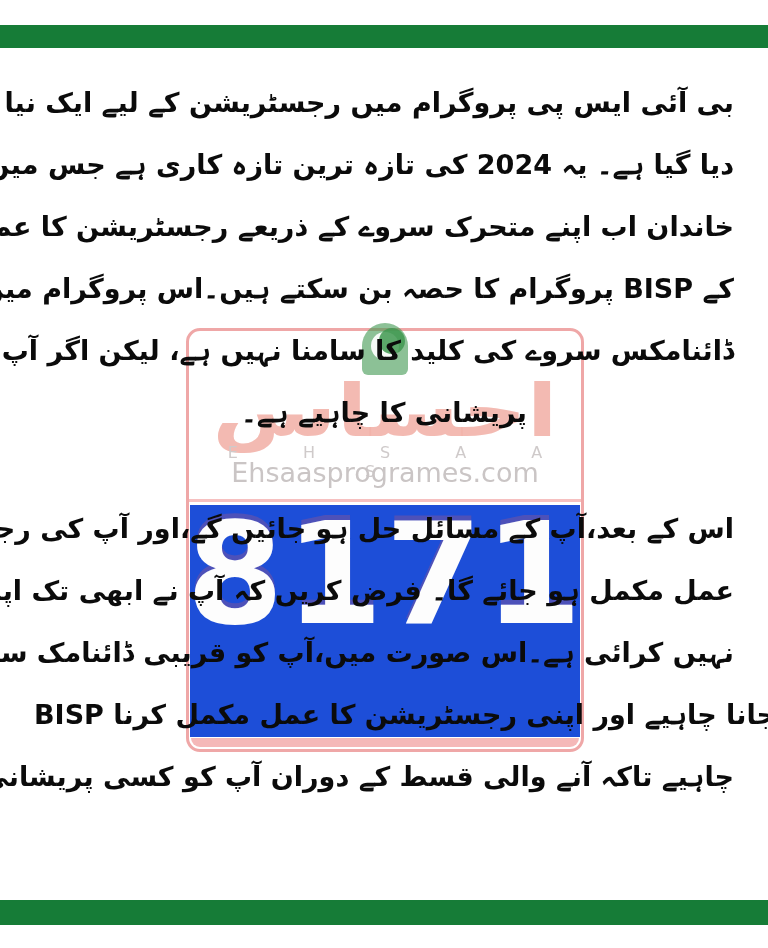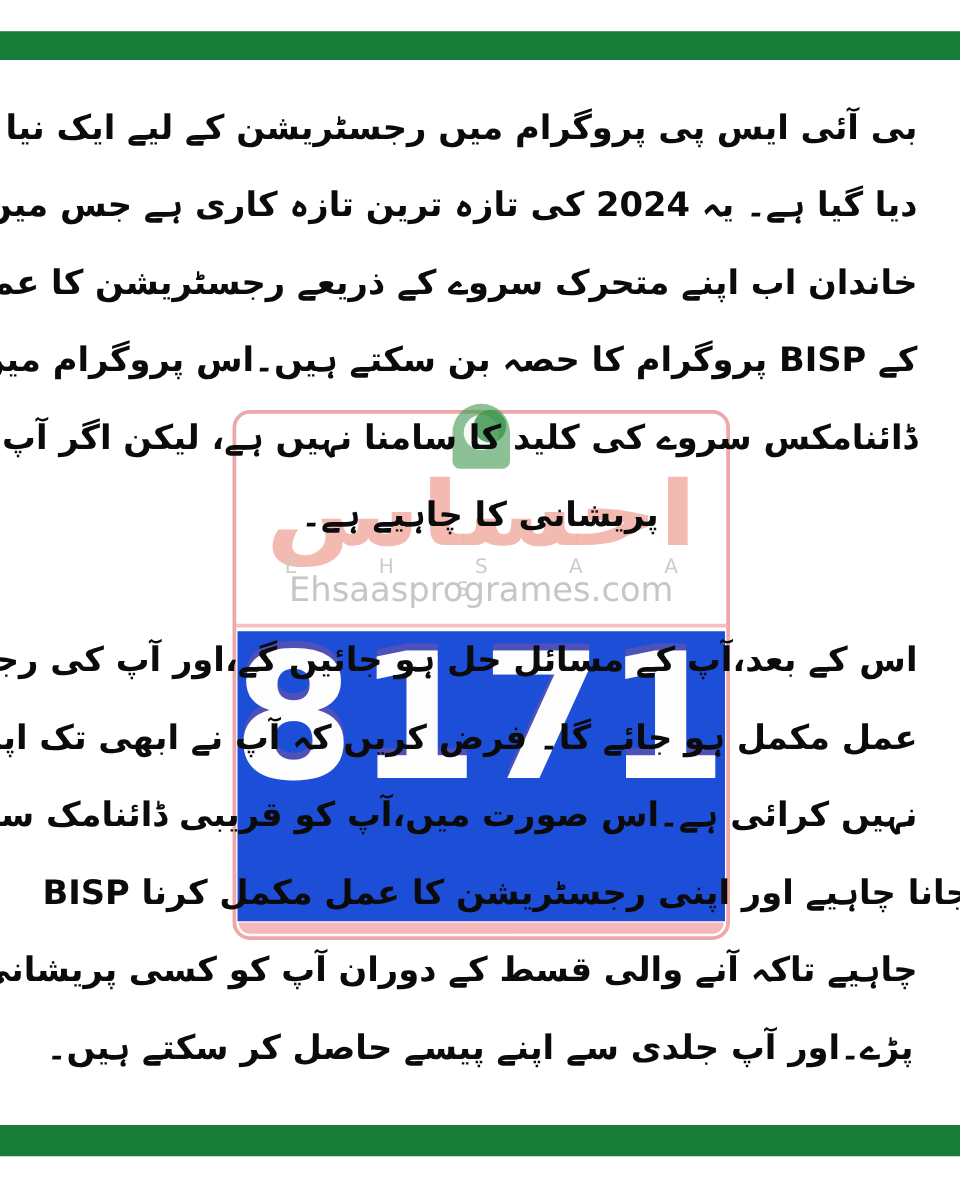--- a/index.html
+++ b/index.html
@@ -200,19 +200,18 @@
       <div class="tline">کے BISP پروگرام کا حصہ بن سکتے ہیں۔اس پروگرام میں،آپ کو</div>
       <div class="tline">ڈائنامکس سروے کی کلید کا سامنا نہیں ہے، لیکن اگر آپ کو کسی قسم کی</div>
       <div class="tline center">پریشانی کا چاہیے ہے۔</div>
     </div>
     <div class="para p2">
       <div class="tline">اس کے بعد،آپ کے مسائل حل ہو جائیں گے،اور آپ کی رجسٹریشن کا</div>
       <div class="tline">عمل مکمل ہو جائے گا۔ فرض کریں کہ آپ نے ابھی تک اپنی رجسٹریشن</div>
       <div class="tline">نہیں کرائی ہے۔اس صورت میں،آپ کو قریبی ڈائنامک سروے یا</div>
       <div class="tline">BISP پروگرام آفس جانا چاہیے اور اپنی رجسٹریشن کا عمل مکمل کرنا</div>
       <div class="tline">چاہیے تاکہ آنے والی قسط کے دوران آپ کو کسی پریشانی کا سامنا نہ کرنا</div>
-      <div class="tline center">پڑے۔اور آپ جلدی سے اپنے پیسے حاصل کر سکتے ہیں۔</div>
     </div>
   </div>
 
   <div class="bar bottom" style="background: rgb(22, 124, 55);"></div>
 
 </div>
 
 </body></html>

